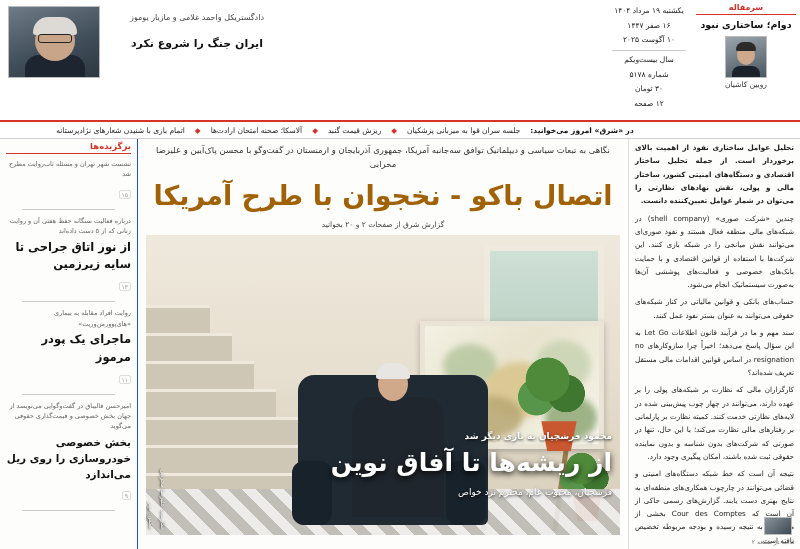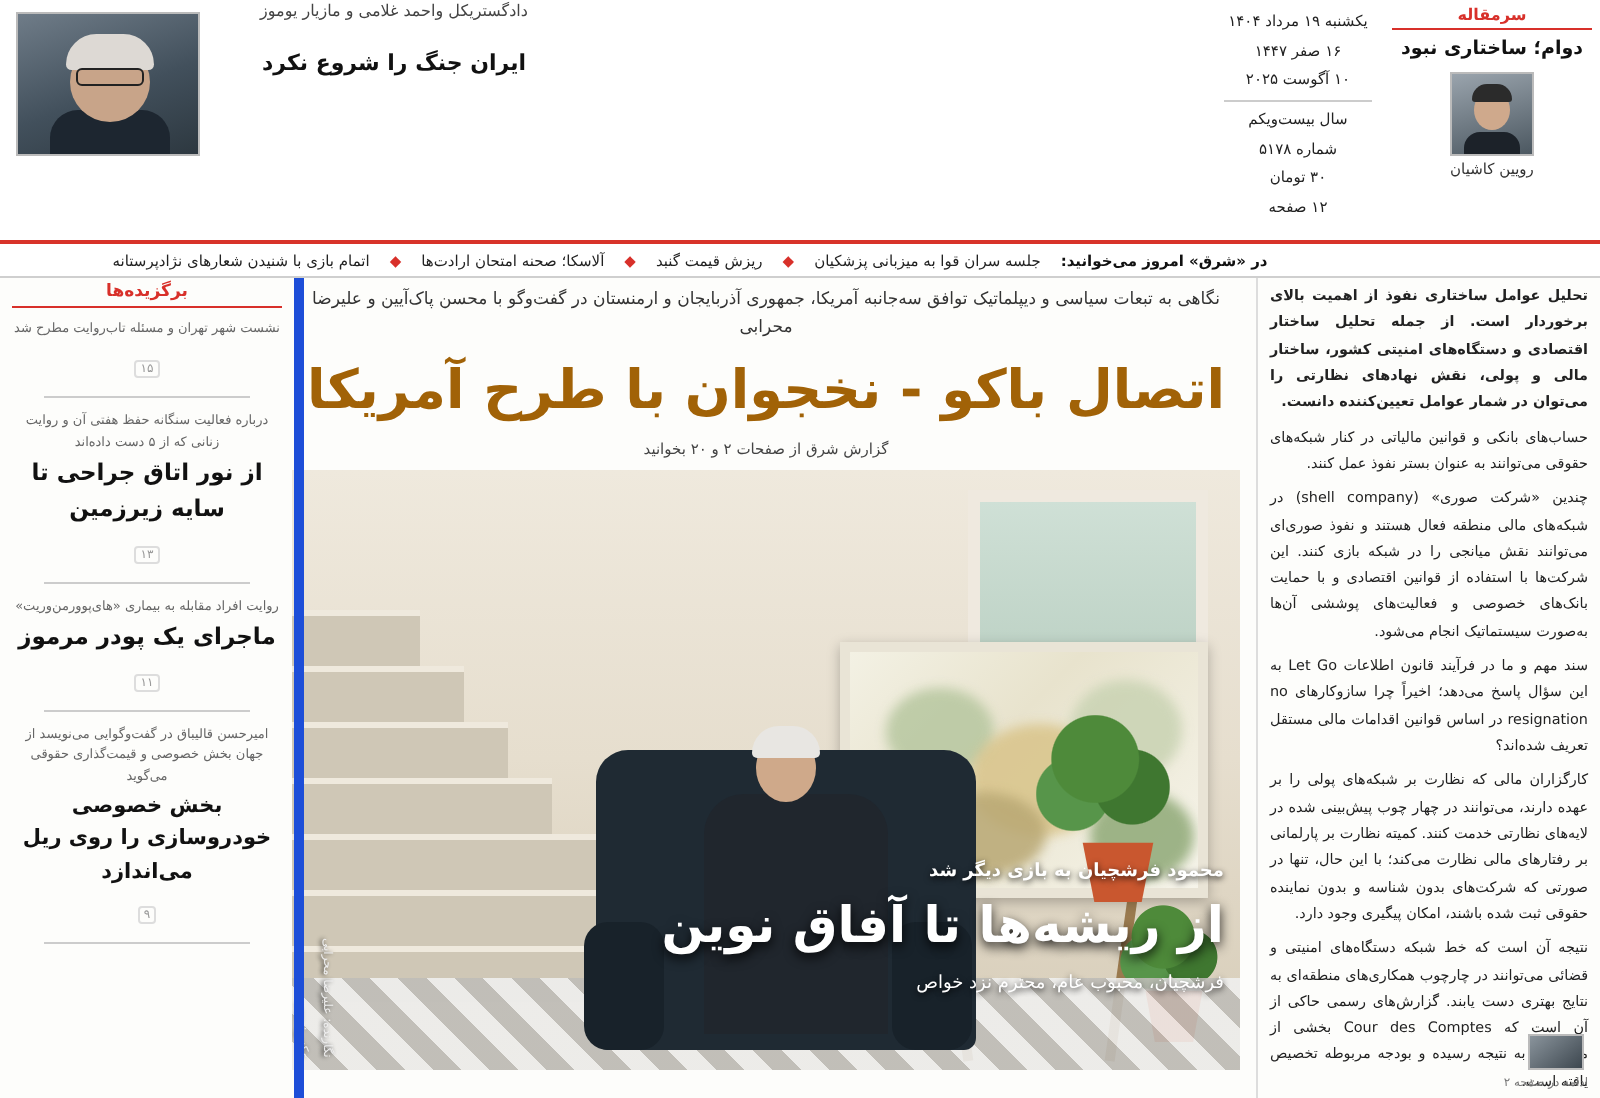--- a/index.html
+++ b/index.html
@@ -93,21 +93,21 @@
   .mh-body {
     position: absolute;
     left: 16px; bottom: 0;
     width: 60px; height: 22px;
     background: #1d2630;
     border-radius: 14px 14px 0 0;
   }
 
   .masthead-headline {
     position: absolute;
-    top: 0;
+    top: 12px;
     left: 104px;
     width: 186px;
     text-align: center;
   }
   .masthead-kicker {
     font-size: 8px;
     color: #444;
     margin-bottom: 10px;
     line-height: 1.6;
   }
@@ -402,25 +402,24 @@
     font-size: 6px;
     color: #eee;
     writing-mode: vertical-rl;
     text-shadow: 0 1px 2px rgba(0,0,0,.9);
   }
 
   
   .col-left {
     position: absolute;
     top: 0; left: 0;
-    width: 152px;
+    width: 138px;
     height: 410px;
-    border-right: 5px solid #1d4ed8;
+    border-right: 1px solid #1d4ed8;
     padding: 2px 6px;
-    text-align: center;
   }
   .picks-label {
     font-size: 8.5px;
     color: #d8302a;
     font-weight: bold;
     border-bottom: 1px solid #d8302a;
     padding-bottom: 2px;
     margin-bottom: 5px;
   }
   .pick {
@@ -519,22 +518,22 @@
     <span class="dot">◆</span>
     <span>آلاسکا؛ صحنه امتحان ارادت‌ها</span>
     <span class="dot">◆</span>
     <span>اتمام بازی با شنیدن شعارهای نژادپرستانه</span>
   </div>
 
   <div class="body-wrap">
 
     <div class="col-right">
       <p class="drop">تحلیل عوامل ساختاری نفوذ از اهمیت بالای برخوردار است. از جمله تحلیل ساختار اقتصادی و دستگاه‌های امنیتی کشور، ساختار مالی و پولی، نقش نهادهای نظارتی را می‌توان در شمار عوامل تعیین‌کننده دانست.</p>
+      <p>چندین «شرکت صوری» (shell company) در شبکه‌های مالی منطقه فعال هستند و نفوذ صوری‌ای می‌توانند نقش میانجی را در شبکه بازی کنند. این شرکت‌ها با استفاده از قوانین اقتصادی و با حمایت بانک‌های خصوصی و فعالیت‌های پوششی آن‌ها به‌صورت سیستماتیک انجام می‌شود.</p>
       <p>حساب‌های بانکی و قوانین مالیاتی در کنار شبکه‌های حقوقی می‌توانند به عنوان بستر نفوذ عمل کنند.</p>
-      <p>چندین «شرکت صوری» (shell company) در شبکه‌های مالی منطقه فعال هستند و نفوذ صوری‌ای می‌توانند نقش میانجی را در شبکه بازی کنند. این شرکت‌ها با استفاده از قوانین اقتصادی و با حمایت بانک‌های خصوصی و فعالیت‌های پوششی آن‌ها به‌صورت سیستماتیک انجام می‌شود.</p>
       <p>سند مهم و ما در فرآیند قانون اطلاعات Let Go به این سؤال پاسخ می‌دهد؛ اخیراً چرا سازوکارهای no resignation در اساس قوانین اقدامات مالی مستقل تعریف شده‌اند؟</p>
       <p>کارگزاران مالی که نظارت بر شبکه‌های پولی را بر عهده دارند، می‌توانند در چهار چوب پیش‌بینی شده در لایه‌های نظارتی خدمت کنند. کمیته نظارت بر پارلمانی بر رفتارهای مالی نظارت می‌کند؛ با این حال، تنها در صورتی که شرکت‌های بدون شناسه و بدون نماینده حقوقی ثبت شده باشند، امکان پیگیری وجود دارد.</p>
       <p>نتیجه آن است که خط شبکه دستگاه‌های امنیتی و قضائی می‌توانند در چارچوب همکاری‌های منطقه‌ای به نتایج بهتری دست یابند. گزارش‌های رسمی حاکی از آن است که Cour des Comptes بخشی از محاسبات به نتیجه رسیده و بودجه مربوطه تخصیص یافته است.</p>
 
       <div class="mini-thumb"></div>
       <div class="page-foot-right">ادامه در صفحه ۲</div>
     </div>
 
     <div class="col-center">
       <div class="lead-kicker">نگاهی به تبعات سیاسی و دیپلماتیک توافق سه‌جانبه آمریکا، جمهوری آذربایجان و ارمنستان در گفت‌وگو با محسن پاک‌آیین و علیرضا محرابی</div>

